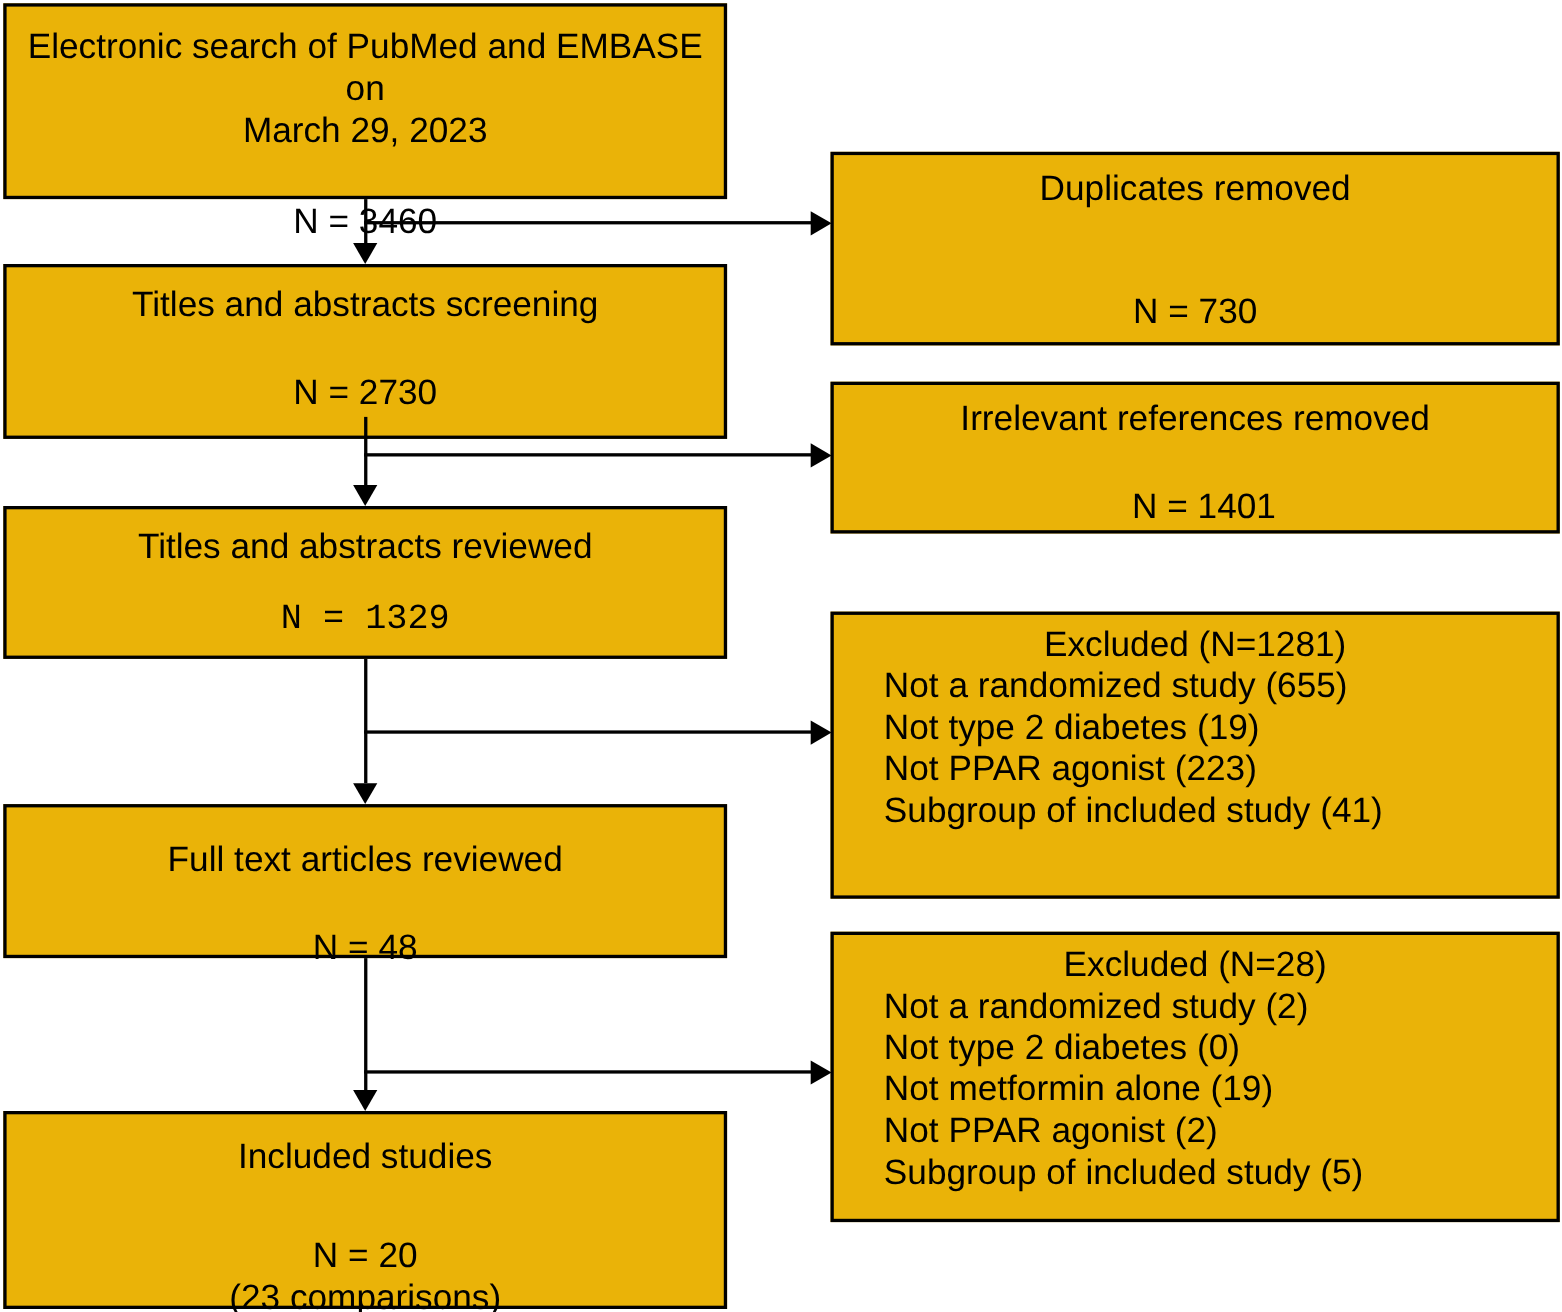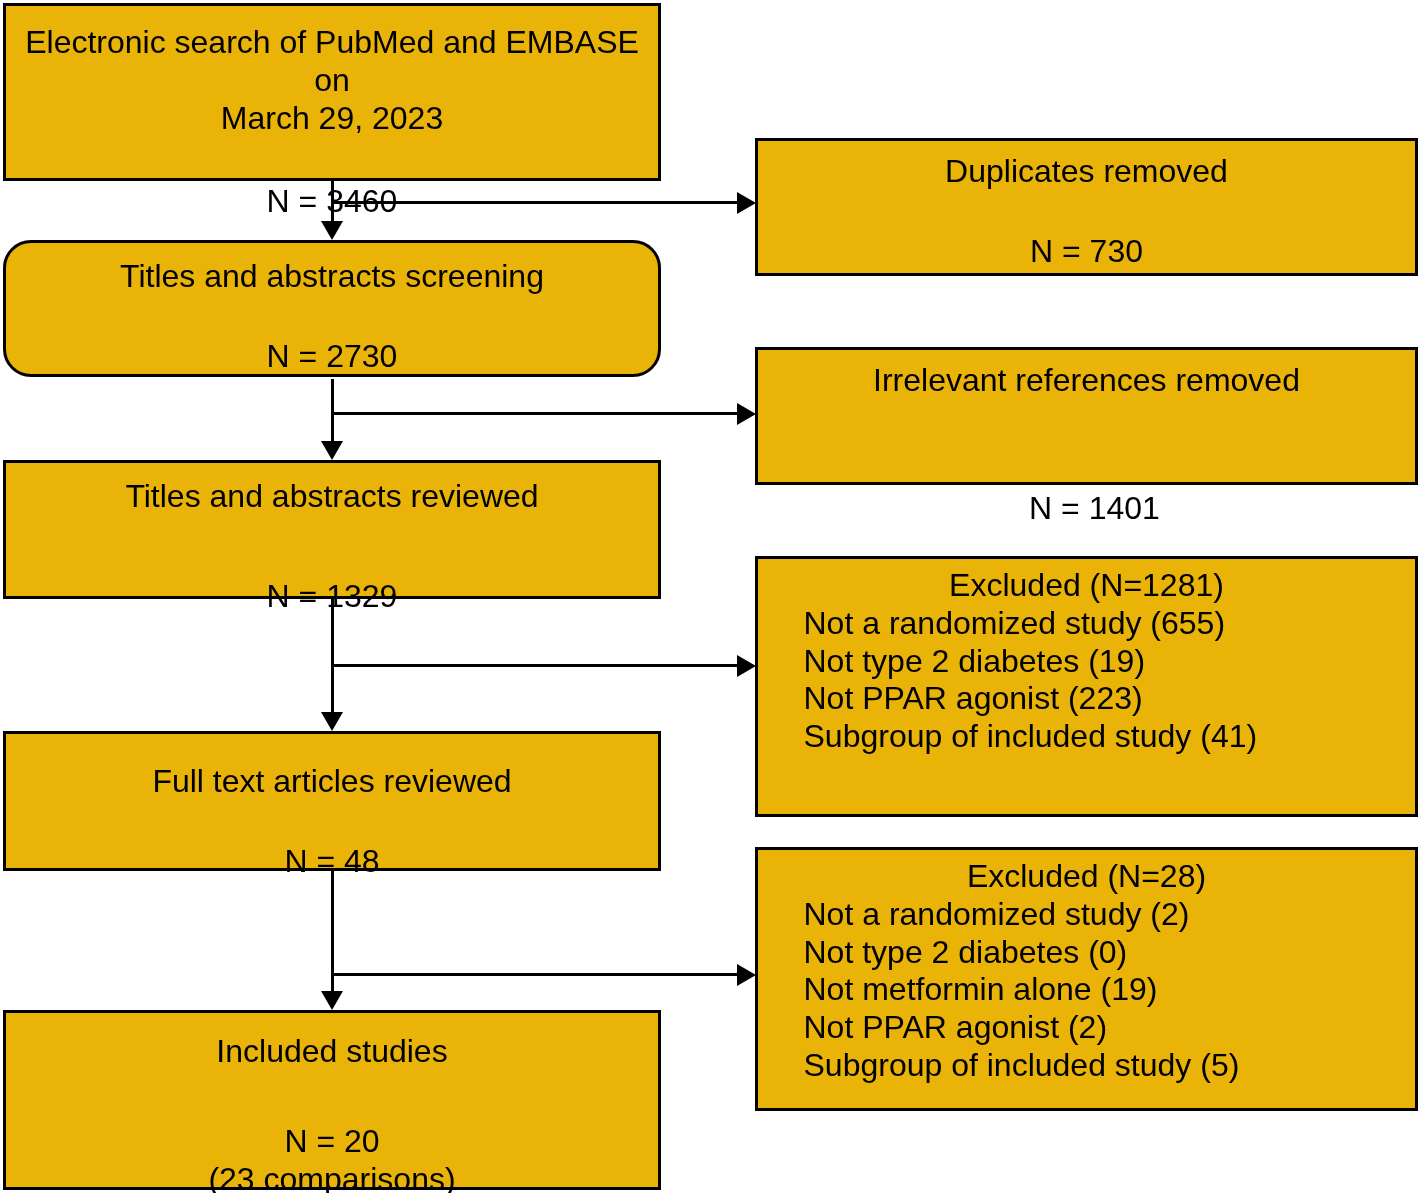--- a/index.html
+++ b/index.html
@@ -34,39 +34,39 @@
     text-align: center;
     white-space: pre-line;
   }
   .box .count {
     text-align: center;
     white-space: pre-line;
   }
 
   
   #box-search      { left: 3px;  top: 3px;    width: 658px; height: 178px; }
-  #box-screening   { left: 3px;  top: 240px;  width: 658px; height: 137px; border-radius: 28px; }
+  #box-screening   { left: 3px;  top: 240px;  width: 658px; height: 159px; }
   #box-reviewed    { left: 3px;  top: 460px;  width: 658px; height: 139px; }
   #box-fulltext    { left: 3px;  top: 731px;  width: 658px; height: 140px; }
   #box-included    { left: 3px;  top: 1010px; width: 658px; height: 180px; }
 
   #box-search .label   { margin-top: 18px; }
   #box-search .count   { margin-top: 46px; }
   #box-screening .label{ margin-top: 15px; }
   #box-screening .count{ margin-top: 42px; }
   #box-reviewed .label { margin-top: 15px; }
-  #box-reviewed .count { margin-top: 62px; }
+  #box-reviewed .count { margin-top: 28px; font-family: Liberation Mono, monospace; }
   #box-fulltext .label { margin-top: 29px; }
   #box-fulltext .count { margin-top: 42px; }
   #box-included .label { margin-top: 20px; }
   #box-included .count { margin-top: 52px; }
 
   
-  #box-duplicates  { left: 755px; top: 138px; width: 663px; height: 138px; }
-  #box-irrelevant  { left: 755px; top: 347px; width: 663px; height: 138px; gap: 48px; }
+  #box-duplicates  { left: 755px; top: 138px; width: 663px; height: 176px; gap: 32px; }
+  #box-irrelevant  { left: 755px; top: 347px; width: 663px; height: 138px; }
   #box-excluded1   { left: 755px; top: 556px; width: 663px; height: 261px; }
   #box-excluded2   { left: 755px; top: 847px; width: 663px; height: 264px; }
 
   #box-duplicates .label { margin-top: 12px; }
   #box-duplicates .count { margin-top: 42px; }
   #box-irrelevant .label { margin-top: 12px; }
   #box-irrelevant .count { margin-top: 42px; margin-left: 16px; }
 
   .excluded-list {
     width: 100%;

